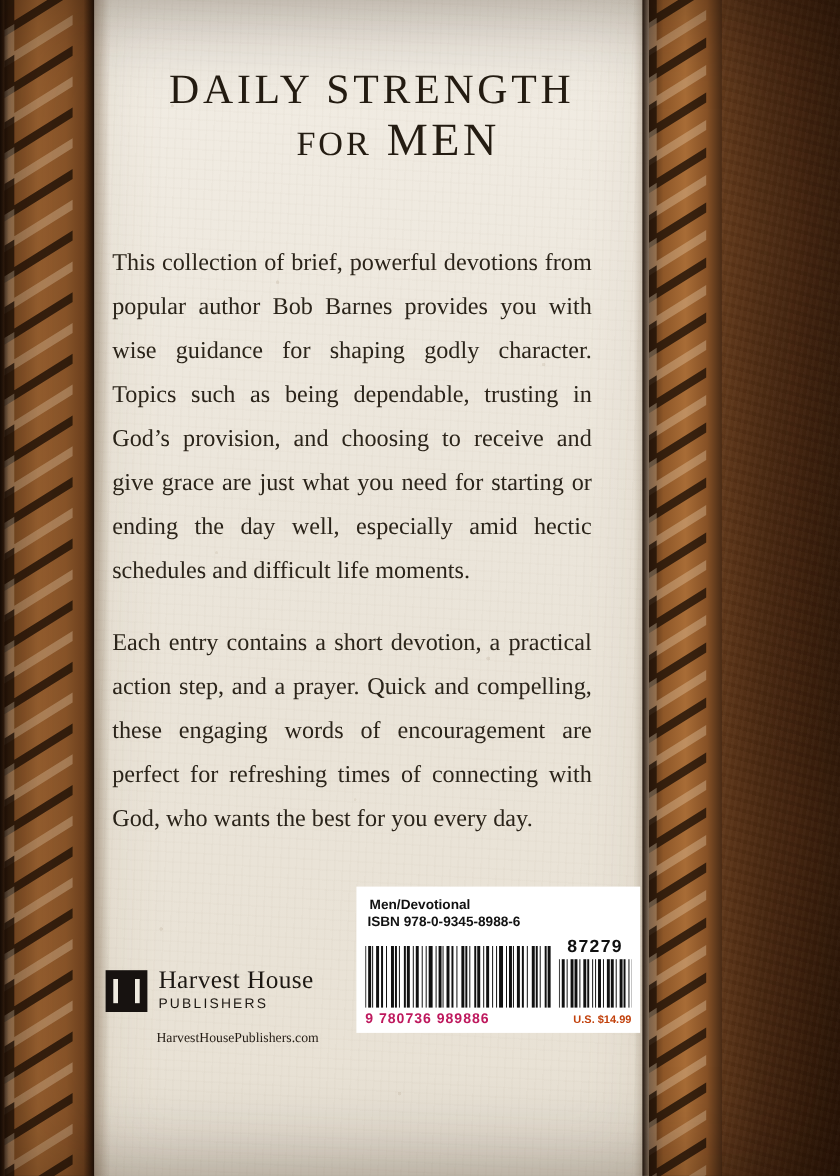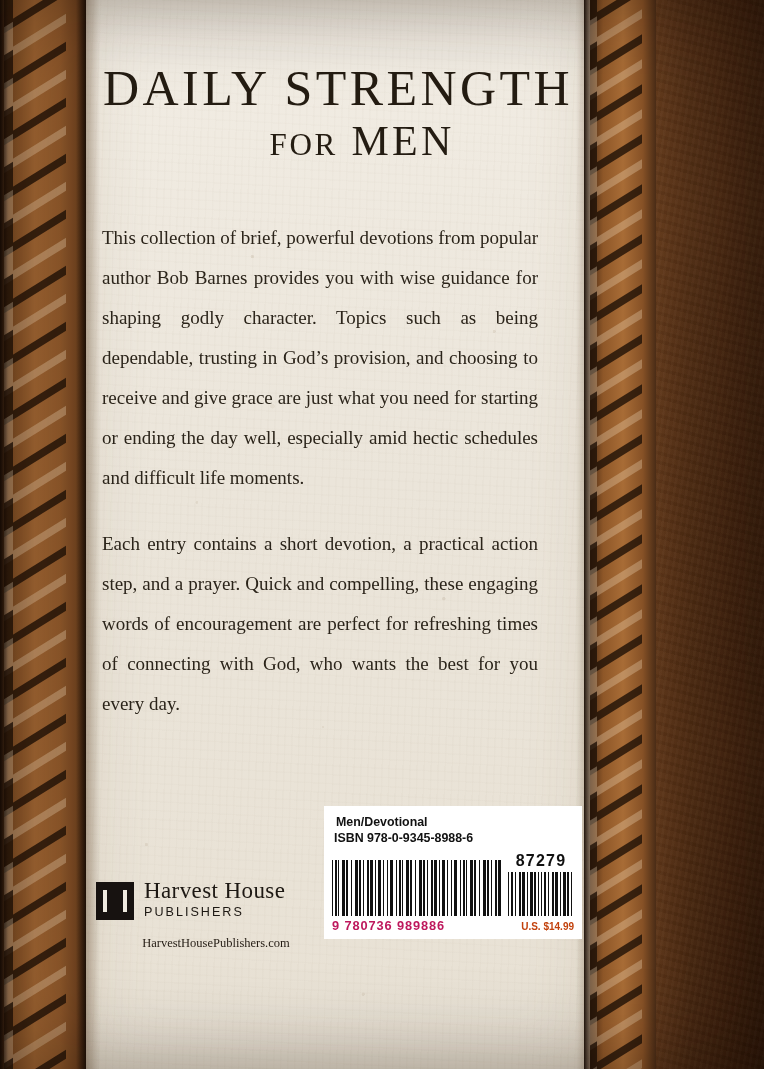--- a/index.html
+++ b/index.html
@@ -158,21 +158,21 @@
   
   .title-block {
     position: absolute;
     left: 0; top: 62px;
     width: 504px;
     text-align: center;
     color: #241c12;
   }
   .title-line1 {
     font-family: "Liberation Serif", serif;
-    font-size: 50px;
+    font-size: 38px;
     letter-spacing: 3.4px;
     line-height: 1.06;
     font-weight: 400;
   }
   .title-line2 {
     font-family: "Liberation Serif", serif;
     font-size: 42px;
     letter-spacing: 3.2px;
     line-height: 1.28;
     font-weight: 400;
@@ -184,21 +184,21 @@
   }
 
   
   .body-copy {
     position: absolute;
     left: 16px;
     top: 218px;
     width: 436px;
     color: #2b241a;
     font-family: "Liberation Serif", serif;
-    font-size: 19px;
+    font-size: 22px;
     line-height: 40px;
     text-align: justify;
     text-justify: inter-word;
   }
   .body-copy p { margin: 0 0 26px 0; }
 
   
   .publisher {
     position: absolute;
     left: 10px;

